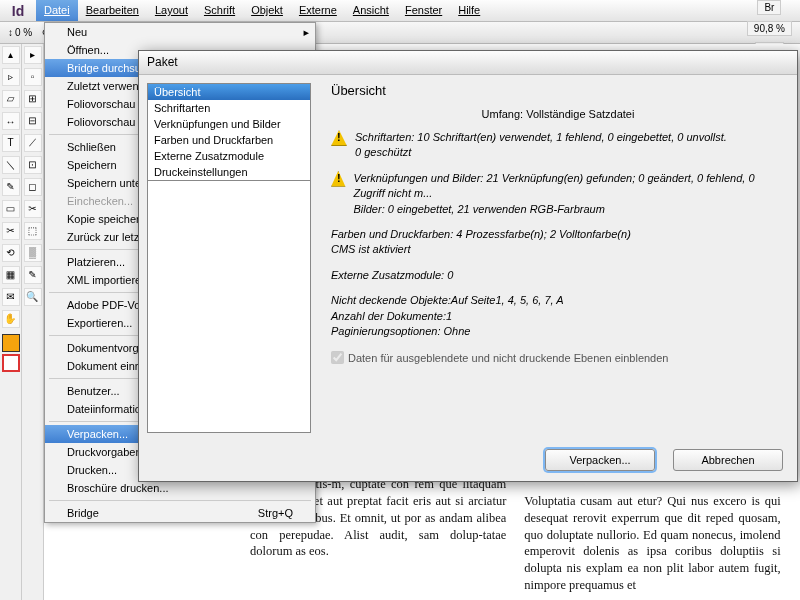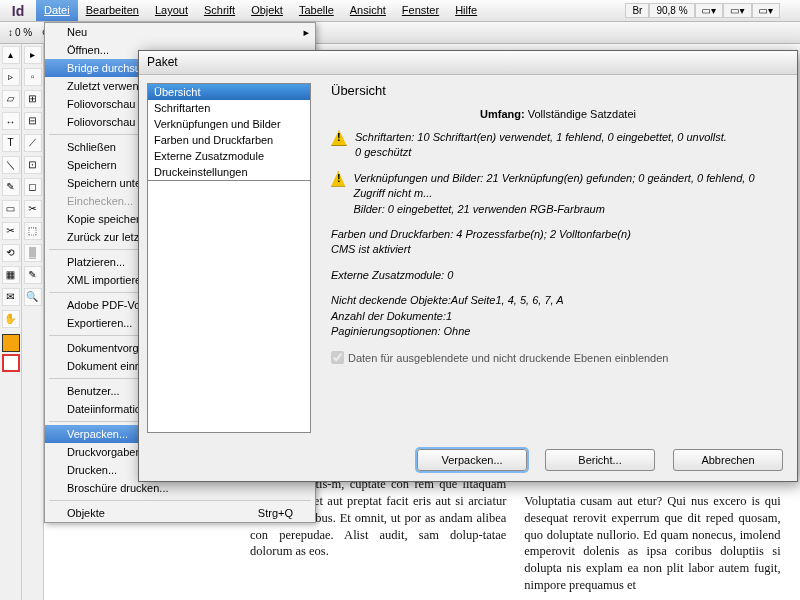--- a/index.html
+++ b/index.html
@@ -3,21 +3,21 @@
 <meta charset="utf-8">
 <style>
   * { box-sizing: border-box; margin: 0; padding: 0; }
   body { font-family: Tahoma, Arial, sans-serif; font-size: 11px; background: #e8e8e8; width: 800px; height: 600px; overflow: hidden; position: relative; }
   
   
   .menubar { background: linear-gradient(#fdfdfd, #e4e4e4); height: 22px; display: flex; border-bottom: 1px solid #bbb; }
   .app-icon { width: 36px; height: 22px; display:flex; align-items:center; justify-content:center; color:#4b2a5a; font-weight:bold; font-size:14px; }
   .menu-item { padding: 4px 8px; text-decoration: underline; cursor:pointer; }
   .menu-item.open { background: linear-gradient(#6fa9e6,#4b89d6); color:#fff; }
-  .menu-right { margin-left:auto; display:flex; align-items:center; padding-right:20px;}
+  .menu-right { margin-left:auto; display:flex; align-items:center; gap:6px; padding-right:8px;flex-direction:column;}
   .menu-right div { border:1px solid #ccc; background:#f4f4f4; padding:1px 6px; font-size:10px; }
   
   
   .toolbar2 { background: linear-gradient(#f7f7f7,#e1e1e1); height:22px; border-bottom:1px solid #bbb; display:flex; align-items:center; gap:10px; padding:0 8px; font-size:10px;}
   .toolbar2 .chip { display:flex; align-items:center; gap:2px;}
   
   
   .dropdown { position:absolute; top:22px; left:44px; width:272px; background:#f2f2f2; border:1px solid #999; box-shadow:2px 2px 6px rgba(0,0,0,.3); z-index:5;}
   .dd-item { padding:3px 22px 3px 22px; display:flex; justify-content:space-between; cursor:pointer; position:relative;}
   .dd-item.hover { background: linear-gradient(#6aa6e8,#3f7fd1); color:#fff;}
@@ -41,42 +41,42 @@
   .titlebar { background: linear-gradient(#fdfdfd,#dcdcdc); height:24px; padding:4px 8px; border-bottom:1px solid #bbb; font-size:12px;}
   .dlg-body { display:flex; height: calc(100% - 24px - 40px); justify-content: flex-end;}
   .dlg-left { width:180px; padding:8px;}
   .listbox { border:1px solid #888; background:#fff; height:100%; }
   .lb-item { padding:2px 6px; cursor:pointer; }
   .lb-item.sel { background: linear-gradient(#4b9de8,#2a6fbf); color:#fff;}
   .lb-sub { border-top:1px solid #888; height:195px;}
   .dlg-right { flex:1; padding:8px 12px; border-left:0; font-size:11px;}
   .section-title { font-size:13px; margin-bottom:10px; }
   .kv { margin-bottom:6px; }
-  .kv b { font-weight:bold; }
+  .kv b { font-weight:normal; }
   .warn-row { display:flex; gap:8px; margin:10px 0;}
   .warn-icon { width:16px; height:16px; background: conic-gradient(#f3c200 0 100%); clip-path: polygon(50% 0, 100% 100%, 0 100%); border:1px solid #aa8800; position:relative;}
   .warn-icon::after { content:"!"; position:absolute; left:5px; top:0px; font-weight:bold; font-size:11px; color:#000;}
   .info-block { margin-left:0; line-height:1.4;font-style:italic;}
   .cb-row { margin-top:12px; display:flex; align-items:center; gap:4px; color:#555;}
   .cb-row input { accent-color:#777;}
   .dlg-buttons { position:absolute; bottom:10px; right:14px; display:flex; gap:18px;}
   .btn { width:110px; height:22px; background:linear-gradient(#fdfdfd,#e4e4e4); border:1px solid #8a8a8a; border-radius:3px; font-size:11px; cursor:pointer;}
   .btn.primary { box-shadow: 0 0 0 2px #7fb7f2; }
 </style>
 </head>
 <body>
 
 <div class="menubar">
   <div class="app-icon">Id</div>
   <div class="menu-item open">Datei</div>
   <div class="menu-item">Bearbeiten</div>
   <div class="menu-item">Layout</div>
   <div class="menu-item">Schrift</div>
   <div class="menu-item">Objekt</div>
-  <div class="menu-item">Tabelle</div>
+  <div class="menu-item">Externe</div>
   <div class="menu-item">Ansicht</div>
   <div class="menu-item">Fenster</div>
   <div class="menu-item">Hilfe</div>
   <div class="menu-right">
     <div>Br</div>
     <div>90,8 %</div>
     <div>▭▾</div>
     <div>▭▾</div>
     <div>▭▾</div>
   </div>
@@ -211,21 +211,21 @@
     </div>
     <div class="dd-item">
       <span>Drucken...</span>
       <span>Strg+P</span>
     </div>
     <div class="dd-item">
       <span>Broschüre drucken...</span>
     </div>
     <div class="dd-sep"></div>
     <div class="dd-item">
-      <span>Objekte</span>
+      <span>Bridge</span>
       <span>Strg+Q</span>
     </div>
   </div>
 
 <div class="dialog">
   <div class="titlebar">Paket</div>
   <div class="dlg-body">
     <div class="dlg-left">
       <div class="listbox">
         <div class="lb-item sel">Übersicht</div>
@@ -267,16 +267,15 @@
         <div>Paginierungsoptionen: Ohne</div>
       </div>
       <div class="cb-row">
         <input type="checkbox" checked="" disabled="" style="">
         <span>Daten für ausgeblendete und nicht druckende Ebenen einblenden</span>
       </div>
     </div>
   </div>
   <div class="dlg-buttons">
     <button class="btn primary">Verpacken...</button>
-    <button class="btn">Bericht...</button>
     <button class="btn">Abbrechen</button>
   </div>
 </div>
 
 </body></html>

